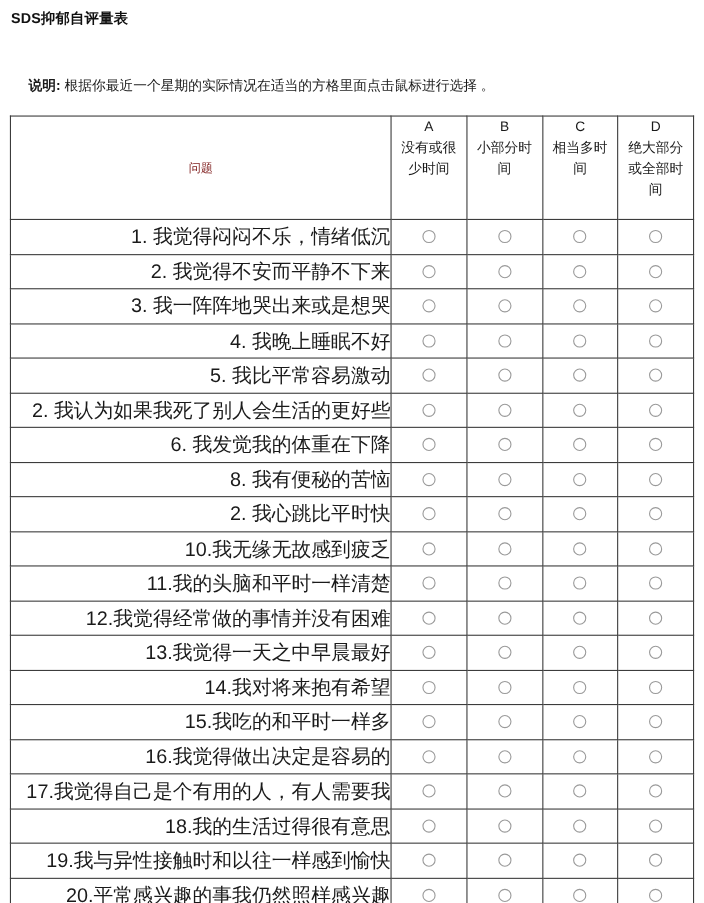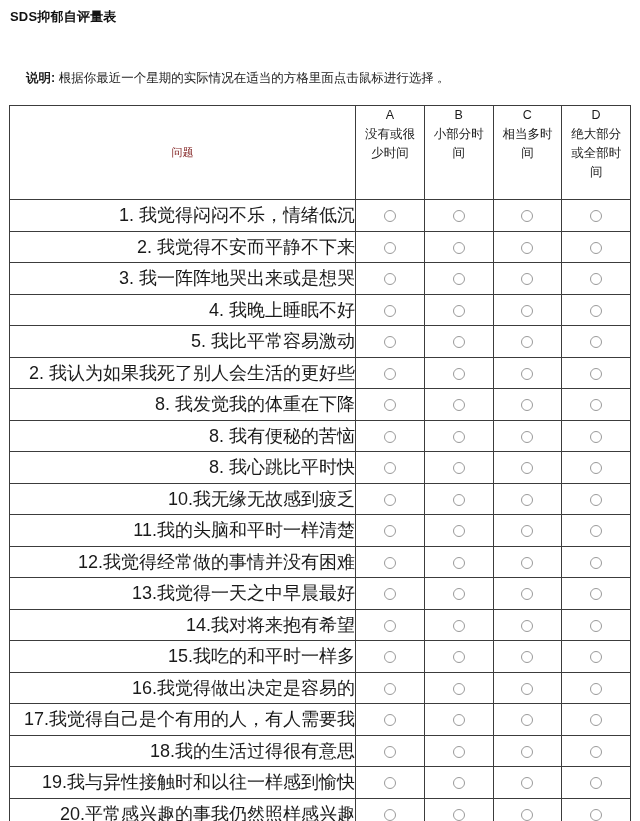--- a/index.html
+++ b/index.html
@@ -207,35 +207,35 @@
           <td class="opt-cell"><span class="radio"></span></td>
         </tr>
         <tr>
           <td class="q-cell">2. 我认为如果我死了别人会生活的更好些</td>
           <td class="opt-cell"><span class="radio"></span></td>
           <td class="opt-cell"><span class="radio"></span></td>
           <td class="opt-cell"><span class="radio"></span></td>
           <td class="opt-cell"><span class="radio"></span></td>
         </tr>
         <tr>
-          <td class="q-cell">8. 我发觉我的体重在下降</td>
+          <td class="q-cell">6. 我发觉我的体重在下降</td>
           <td class="opt-cell"><span class="radio"></span></td>
           <td class="opt-cell"><span class="radio"></span></td>
           <td class="opt-cell"><span class="radio"></span></td>
           <td class="opt-cell"><span class="radio"></span></td>
         </tr>
         <tr>
           <td class="q-cell">8. 我有便秘的苦恼</td>
           <td class="opt-cell"><span class="radio"></span></td>
           <td class="opt-cell"><span class="radio"></span></td>
           <td class="opt-cell"><span class="radio"></span></td>
           <td class="opt-cell"><span class="radio"></span></td>
         </tr>
         <tr>
-          <td class="q-cell">8. 我心跳比平时快</td>
+          <td class="q-cell">2. 我心跳比平时快</td>
           <td class="opt-cell"><span class="radio"></span></td>
           <td class="opt-cell"><span class="radio"></span></td>
           <td class="opt-cell"><span class="radio"></span></td>
           <td class="opt-cell"><span class="radio"></span></td>
         </tr>
         <tr>
           <td class="q-cell">10.我无缘无故感到疲乏</td>
           <td class="opt-cell"><span class="radio"></span></td>
           <td class="opt-cell"><span class="radio"></span></td>
           <td class="opt-cell"><span class="radio"></span></td>

